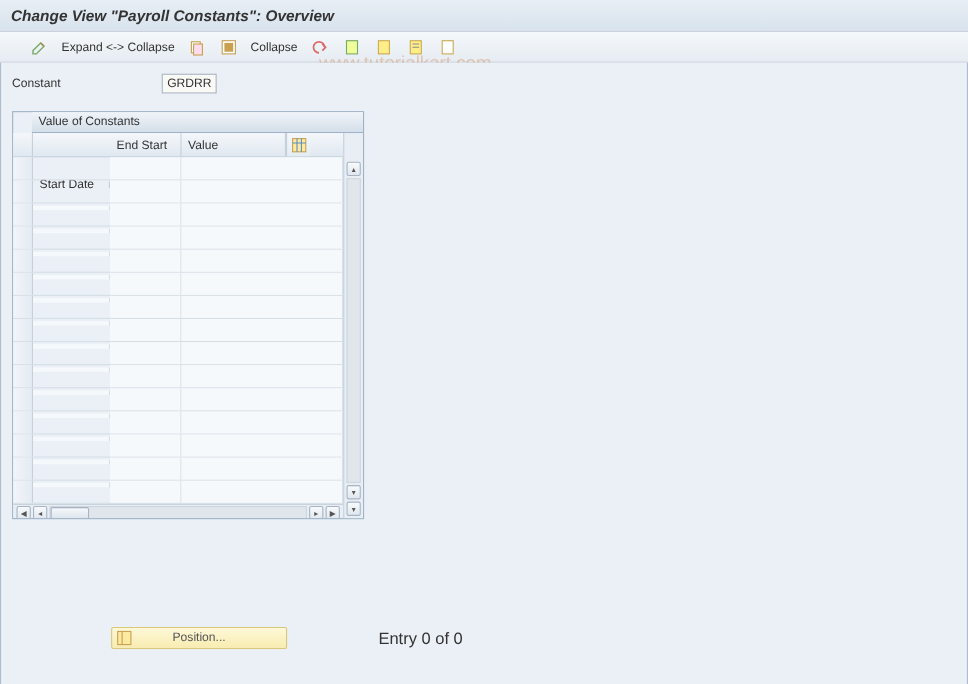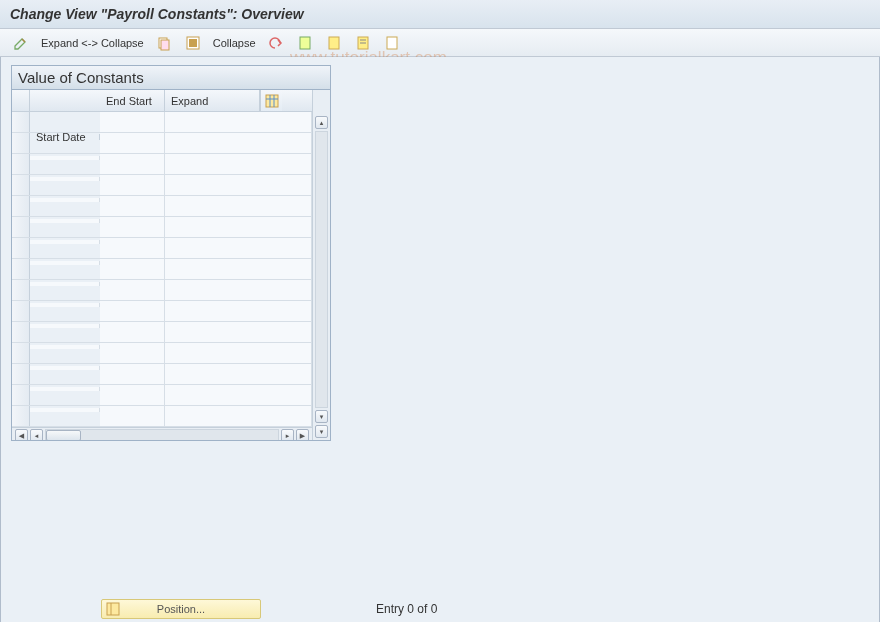--- a/index.html
+++ b/index.html
@@ -16,21 +16,21 @@
       background: linear-gradient(to bottom, #e8eef5, #d8e3ed);
       padding: 6px 10px;
       font-size: 14px;
       font-weight: bold;
       font-style: italic;
       color: #333;
       border-bottom: 1px solid #c0c9d4;
     }
     .app-toolbar {
       background: linear-gradient(to bottom, #f5f8fb, #e6ecf2);
-      padding: 4px 8px;
+      padding: 4px 23px;
       display: flex;
       align-items: center;
       gap: 3px;
       border-bottom: 1px solid #c0c9d4;
       font-size: 11px;
       color: #333;
       height: 28px;
     }
     .toolbar-btn {
       padding: 2px 4px;
@@ -67,23 +67,24 @@
       color: #333;
     }
     .table-panel {
       width: 320px;
       border: 1px solid #9fb2c7;
       background: #eaf0f6;
     }
     .panel-header {
       background: linear-gradient(to bottom, #f0f4f9, #d4dfe9);
       padding: 3px 6px;
-      font-size: 15px;
+      font-size: 11px;
       color: #333;
       border-bottom: 1px solid #9fb2c7;
+      margin-left: 17px;
     }
     .table-wrap {
       display: flex;
       height: 350px;
     }
     .table-main {
       flex: 1;
       display: flex;
       flex-direction: column;
       overflow: hidden;
@@ -178,46 +179,46 @@
       gap: 2px;
     }
     .vscroll-track {
       flex: 1;
       width: 13px;
       background: #e0e6ec;
       border: 1px solid #ccd5de;
     }
     .position-row {
       position: absolute;
-      bottom: 3px;
+      bottom: 32px;
       left: 100px;
       display: flex;
       align-items: center;
-      gap: 90px;
+      gap: 58px;
     }
     .position-btn {
       width: 160px;
       height: 20px;
       background: linear-gradient(to bottom, #fef8d8, #f8ecb0);
       border: 1px solid #d8c878;
       border-radius: 2px;
       display: flex;
       align-items: center;
       justify-content: center;
       gap: 6px;
       cursor: pointer;
       font-size: 11px;
       color: #555;
     }
     .position-btn .pos-icon {
       position: absolute;
       left: 4px;
       width: 14px; height: 14px;
     }
-    .entry-status { font-size: 12px; color: #333; padding-left: 25px; }
+    .entry-status { font-size: 15px; color: #333; padding-left: 25px; }
     .watermark {
       position: absolute;
       top: 48px;
       left: 290px;
       font-size: 17px;
       color: rgba(210, 120, 60, 0.35);
       font-family: Verdana, sans-serif;
       letter-spacing: 0;
       pointer-events: none;
     }
@@ -275,31 +276,35 @@
     <svg class="icon-sq" viewBox="0 0 16 16">
         <rect x="3" y="2" width="10" height="12" fill="#fff" stroke="#ca5"></rect>
       </svg>
   </span>
 </div>
 
 <div class="watermark">www.tutorialkart.com</div>
 
 <div class="content-area">
 
+  <div class="constant-row">
+    <span class="constant-label">Constant</span>
+    <input class="constant-input" readonly="" value="GRDRR" style="">
+  </div>
 
   <div class="table-panel">
     <div class="panel-header">Value of Constants</div>
 
     <div class="table-wrap">
       <div class="table-main">
         <div class="col-headers">
           <div class="hdr-cell sel-col"></div>
           <div class="hdr-cell col-start">Start Date</div>
           <div class="hdr-cell col-end">End Start</div>
-          <div class="hdr-cell col-value">Expand</div>
+          <div class="hdr-cell col-value">Value</div>
           <div class="cfg-col">
             <svg width="14" height="14" viewBox="0 0 14 14">
               <rect x="1" y="1" width="12" height="12" fill="#fde9a0" stroke="#c8a050"></rect>
               <line x1="5" y1="1" x2="5" y2="13" stroke="#5a8fc8"></line>
               <line x1="9" y1="1" x2="9" y2="13" stroke="#5a8fc8"></line>
               <line x1="1" y1="5" x2="13" y2="5" stroke="#5a8fc8"></line>
             </svg>
           </div>
         </div>
         <div class="rows-area" id="rows-area">

